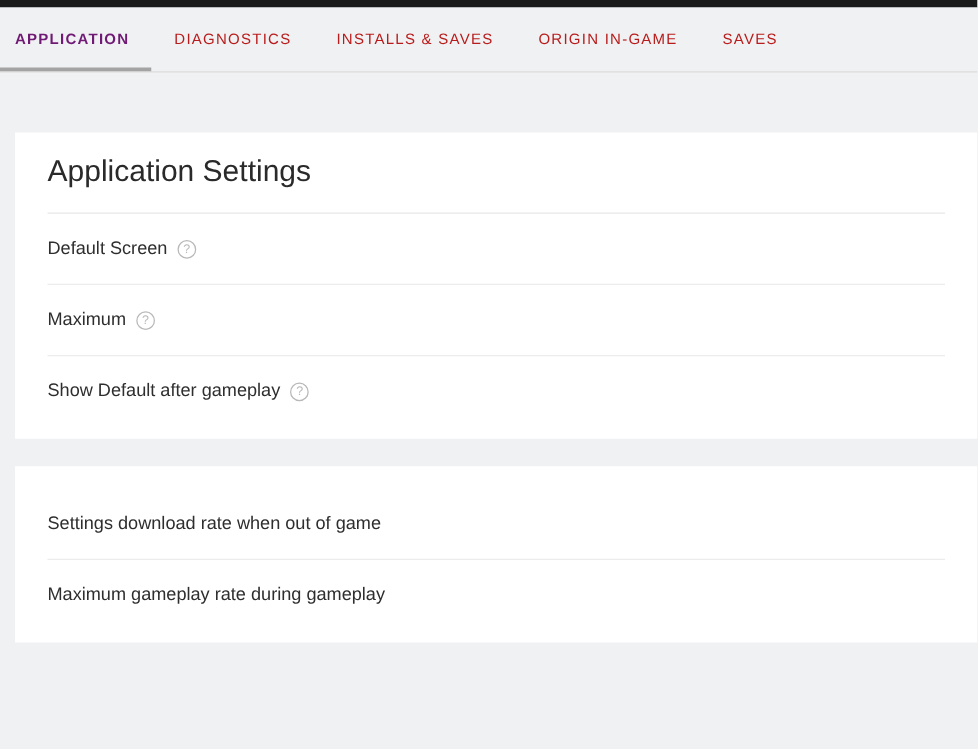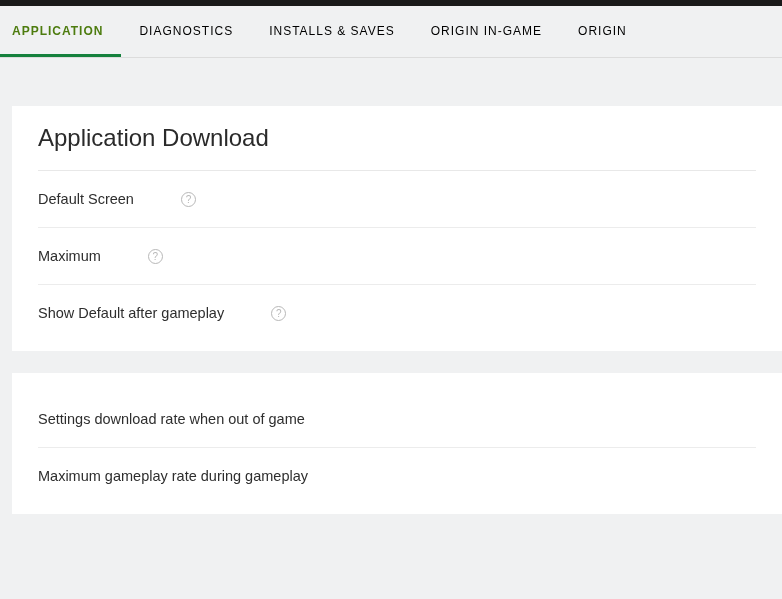--- a/index.html
+++ b/index.html
@@ -22,32 +22,32 @@
     .tab-nav {
       display: flex;
       padding: 0;
       background: #f0f1f2;
       border-bottom: 1px solid #dcdcdc;
     }
     .tab-item {
       padding: 18px 18px 16px 18px;
       font-size: 12px;
       letter-spacing: 1px;
-      color: #000000;
+      color: #b91c1c;
       cursor: pointer;
       border-bottom: 3px solid transparent;
       font-weight: 400;
     }
     .tab-item:first-child {
       padding-left: 12px;
     }
     .tab-item.active {
-      color: #4d7c0f;
+      color: #701a75;
       font-weight: 600;
-      border-bottom: 3px solid #15803d;
+      border-bottom: 3px solid #a3a3a3;
     }
     .content {
       padding: 48px 0 0 12px;
     }
     .panel {
       background: #ffffff;
       padding: 18px 26px 10px 26px;
       margin-bottom: 22px;
     }
     .panel-title {
@@ -57,21 +57,20 @@
       padding-bottom: 18px;
       border-bottom: 1px solid #e8e8e8;
     }
     .setting-row {
       display: flex;
       align-items: center;
       padding: 20px 0;
       border-bottom: 1px solid #ececec;
       font-size: 14.5px;
       color: #2e2e2e;
-      gap: 39px;
     }
     .setting-row:last-child {
       border-bottom: none;
     }
     .help-icon {
       display: inline-flex;
       align-items: center;
       justify-content: center;
       width: 15px;
       height: 15px;
@@ -86,27 +85,27 @@
 </head>
 <body>
 
 <div class="top-bar"></div>
 
 <div class="tab-nav">
   <div class="tab-item active">APPLICATION</div>
   <div class="tab-item">DIAGNOSTICS</div>
   <div class="tab-item">INSTALLS &amp; SAVES</div>
   <div class="tab-item">ORIGIN IN-GAME</div>
-  <div class="tab-item">ORIGIN</div>
+  <div class="tab-item">SAVES</div>
 </div>
 
 <div class="content">
 
   <div class="panel">
-    <div class="panel-title">Application Download</div>
+    <div class="panel-title">Application Settings</div>
 
     <div class="setting-row">
       <span>Default Screen</span>
       <span class="help-icon">?</span>
     </div>
 
     <div class="setting-row">
       <span>Maximum</span>
       <span class="help-icon">?</span>
     </div>

